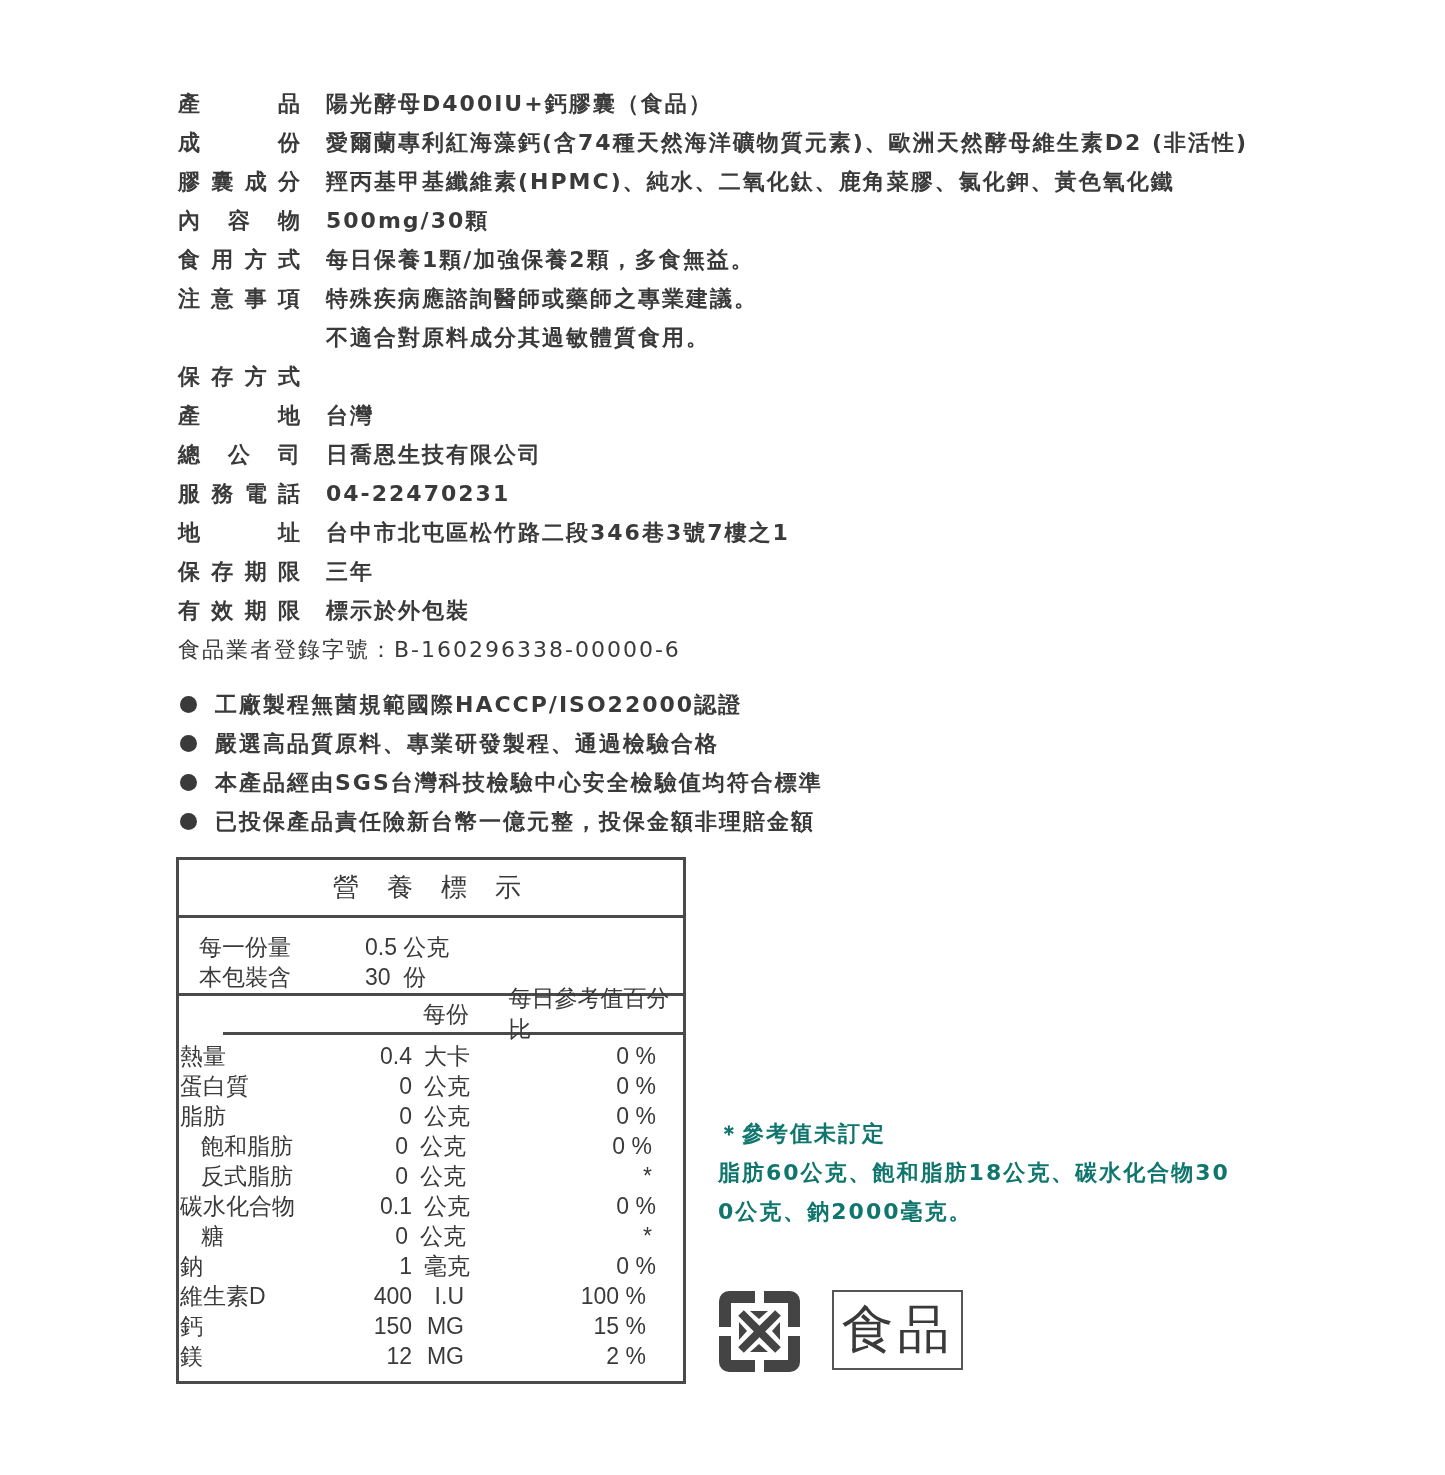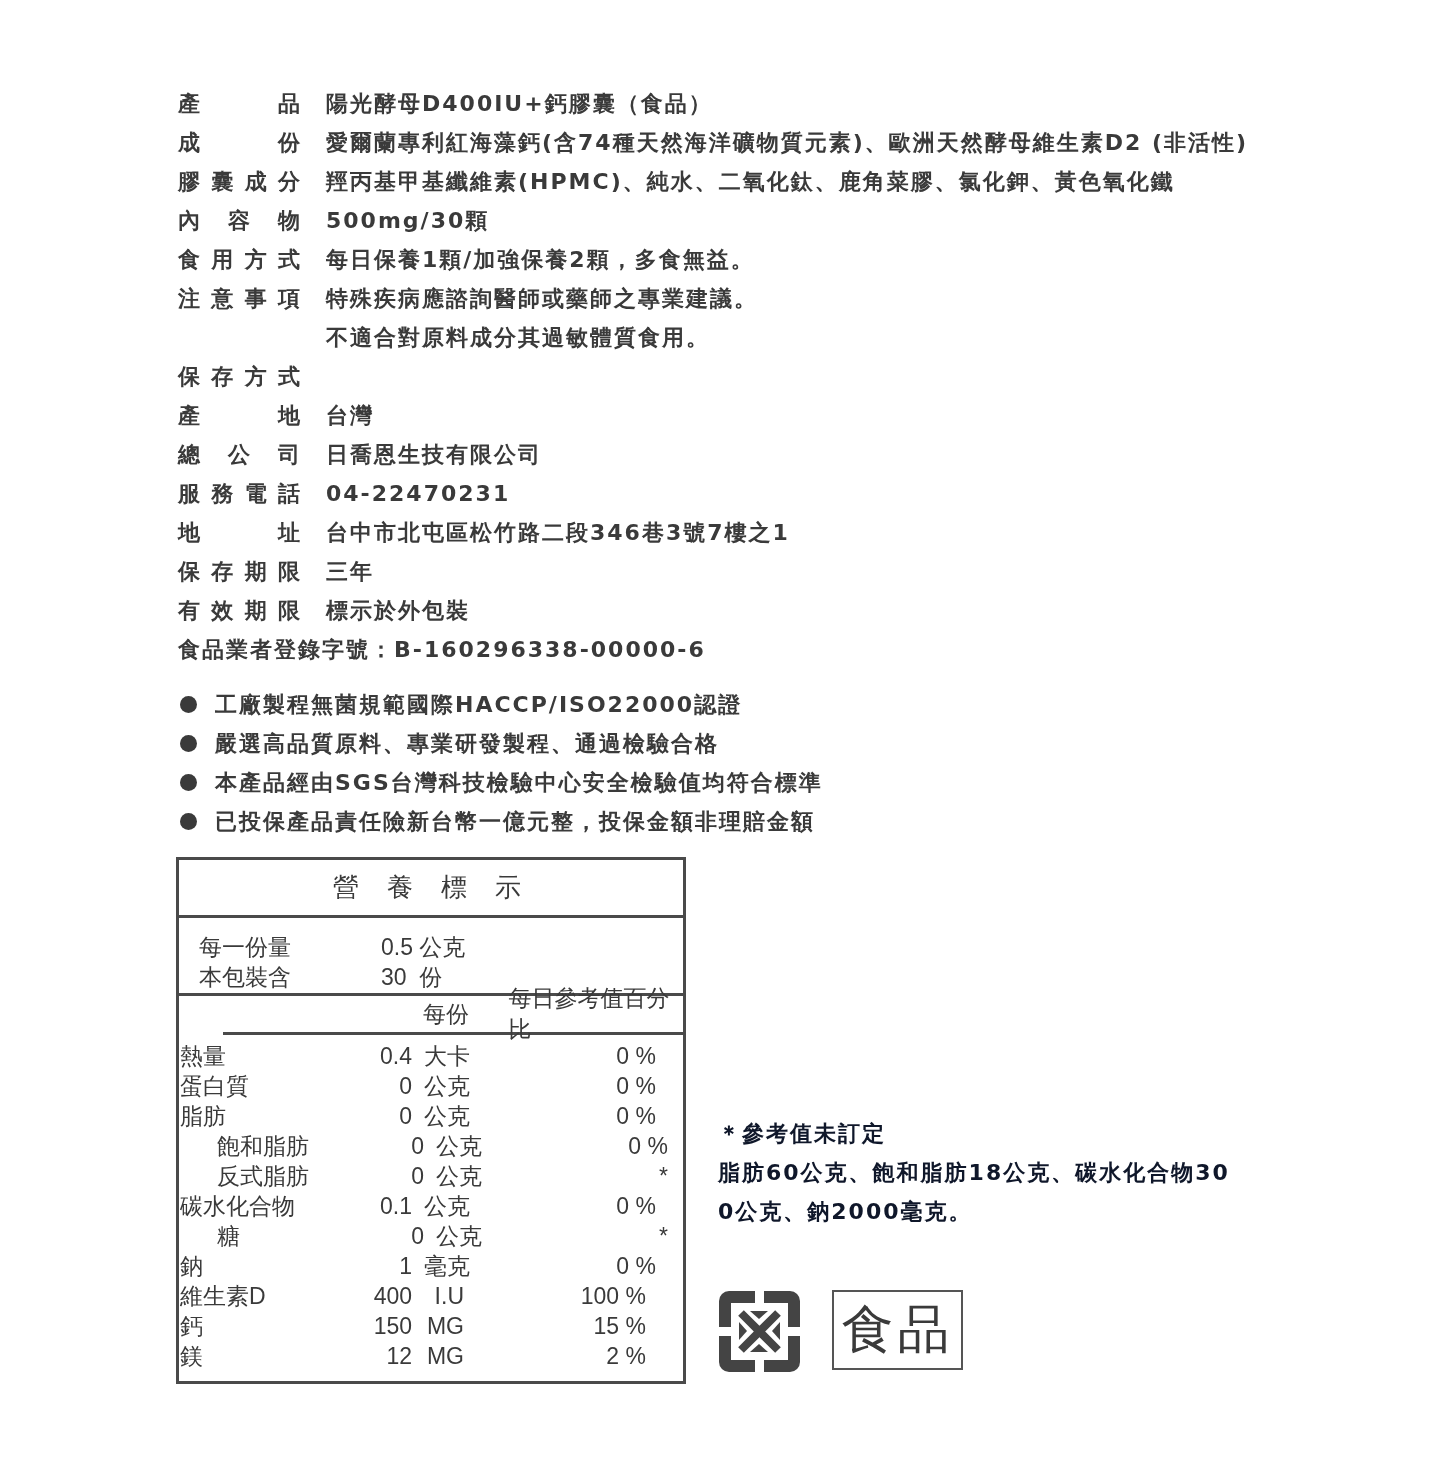--- a/index.html
+++ b/index.html
@@ -15,21 +15,21 @@
     display: flex; align-items: center; height: 39px;
     font-size: 22px; letter-spacing: 2px; white-space: nowrap;
   }
   .spec-label {
     width: 124px; display: flex; justify-content: space-between;
     margin-right: 24px; flex: none;
   }
   .spec-label span { display: inline-block; }
   .spec-value { font-weight: 600; }
   .spec-label { font-weight: 600; }
-  .reg-row { font-weight: 700; font-size: 22px; letter-spacing: 2px; height: 39px; display:flex; align-items:center; }
+  .reg-row { font-weight: 400; font-size: 22px; letter-spacing: 2px; height: 39px; display:flex; align-items:center; }
 
   .bullets { position: absolute; left: 180px; top: 685px; }
   .bullet {
     height: 39px; display: flex; align-items: center;
     font-size: 22px; letter-spacing: 2px; font-weight: 600; white-space: nowrap;
   }
   .dot {
     width: 17px; height: 17px; border-radius: 50%; background: #3a3a3a;
     margin-right: 18px; flex: none;
   }
@@ -41,39 +41,39 @@
   }
   .n-title {
     height: 55px; border-bottom: 3px solid #4a4a4a;
     display: flex; align-items: center; justify-content: center;
     font-size: 26px; letter-spacing: 28px; padding-left: 20px;
   }
   .n-serving {
     height: 78px; border-bottom: 3px solid #4a4a4a; box-sizing: border-box;
     padding: 14px 0 0 20px; font-size: 23px; line-height: 30px;
   }
-  .n-serving .r { display: flex; gap: 16px; }
+  .n-serving .r { display: flex; }
   .n-serving .k { width: 166px; }
   .n-head {
     height: 36px; border-bottom: 3px solid #4a4a4a;
     display: flex; align-items: center; font-size: 23px; margin-left: 44px;
   }
   .n-head .a { margin-left: 200px; width: 90px; }
   .n-rows { padding-top: 6px; }
   .n-row { display: flex; height: 30px; align-items: center; font-size: 23px; }
   .c-name { width: 170px; padding-left: 1px; }
-  .c-name.indent { padding-left: 38px; width: 145px; }
+  .c-name.indent { padding-left: 22px; width: 145px; }
   .c-amt { width: 62px; text-align: right; }
   .c-unit { width: 62px; padding-left: 12px; }
   .c-unit.latin { text-align: right; width: 52px; padding-left: 0; padding-right: 12px; }
   .c-pct { width: 170px; text-align: right; }
 
   .notes {
     position: absolute; left: 718px; top: 1114px;
-    font-size: 22px; letter-spacing: 2px; font-weight: 600; color: #0f172a;
+    font-size: 22px; letter-spacing: 2px; font-weight: 600; color: #0f766e;
   }
   .notes .line { height: 39px; display: flex; align-items: center; white-space: nowrap; }
 
   .recycle { position: absolute; left: 717px; top: 1289px; width: 85px; height: 85px; }
   .food-box {
     position: absolute; left: 832px; top: 1290px; width: 131px; height: 80px;
     border: 2px solid #555; box-sizing: border-box;
     display: flex; align-items: center; justify-content: center;
     font-family: "DejaVu Sans", sans-serif; font-size: 52px; color: #3a3a3a;
     letter-spacing: 4px; font-weight: 300;

